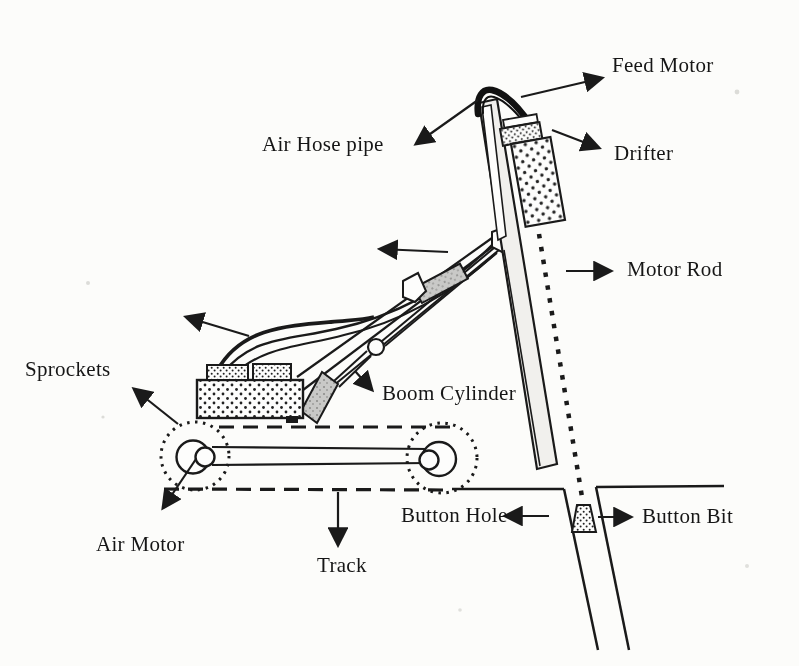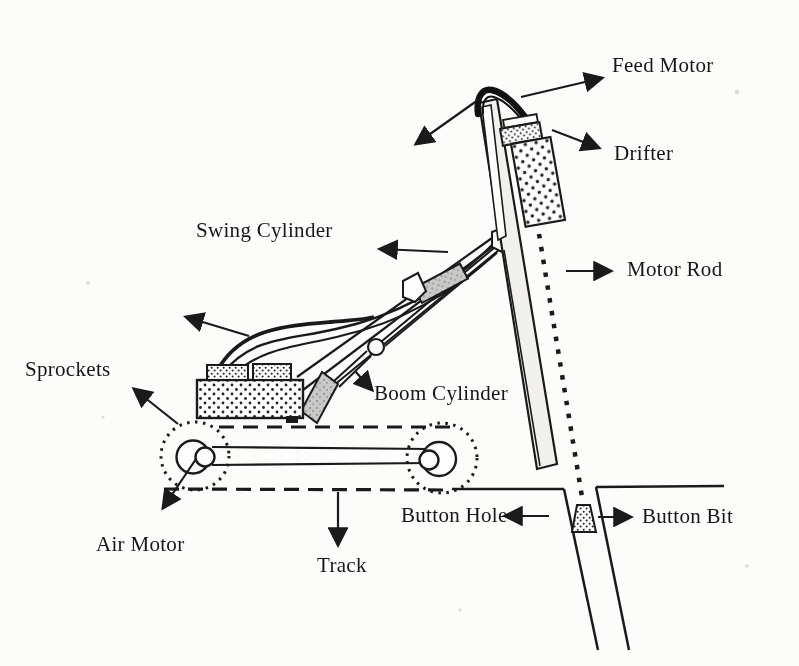--- a/index.html
+++ b/index.html
@@ -155,23 +155,23 @@
       <line x1="178" y1="424" x2="134" y2="389" marker-end="url(#ah)"></line>
       <line x1="355" y1="371" x2="372" y2="390" marker-end="url(#ah)"></line>
       <line x1="549" y1="516" x2="505" y2="516" marker-end="url(#ah)"></line>
       <line x1="598" y1="517" x2="631" y2="517" marker-end="url(#ah)"></line>
       <line x1="196" y1="459" x2="163" y2="508" marker-end="url(#ah)"></line>
       <line x1="338" y1="492" x2="338" y2="545" marker-end="url(#ah)"></line>
     </g>
   </svg>
 
   <div class="lbl" style="left:612px;top:54px">Feed Motor</div>
+  <div class="lbl" style="left:262px;top:133px">Air Hose pipe</div>
   <div class="lbl" style="left:614px;top:142px">Drifter</div>
-  <div class="lbl" style="left:196px;top:219px">Swing Cylinder</div>
   <div class="lbl" style="left:627px;top:258px">Motor Rod</div>
   <div class="lbl" style="left:25px;top:358px">Sprockets</div>
-  <div class="lbl" style="left:374px;top:382px">Boom Cylinder</div>
+  <div class="lbl" style="left:382px;top:382px">Boom Cylinder</div>
   <div class="lbl" style="left:401px;top:504px">Button Hole</div>
   <div class="lbl" style="left:642px;top:505px">Button Bit</div>
   <div class="lbl" style="left:96px;top:533px">Air Motor</div>
   <div class="lbl" style="left:317px;top:554px">Track</div>
 
 </div>
 
 </body></html>

